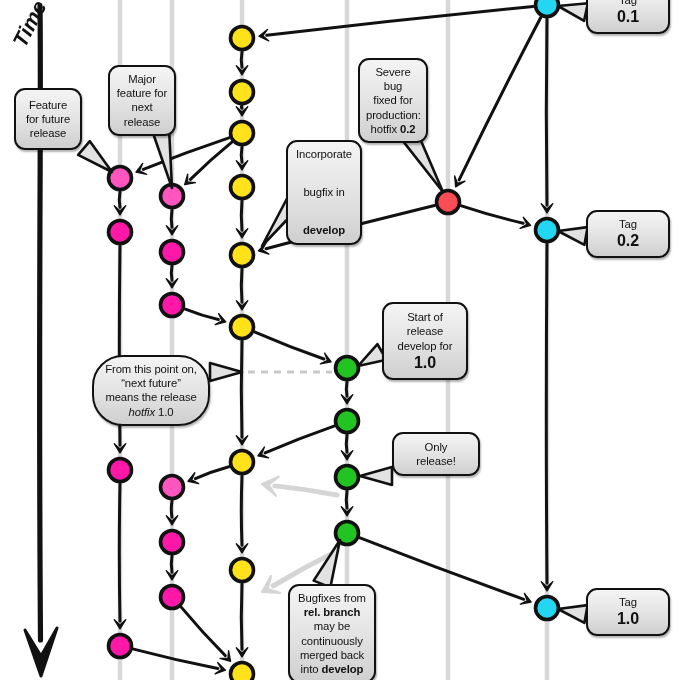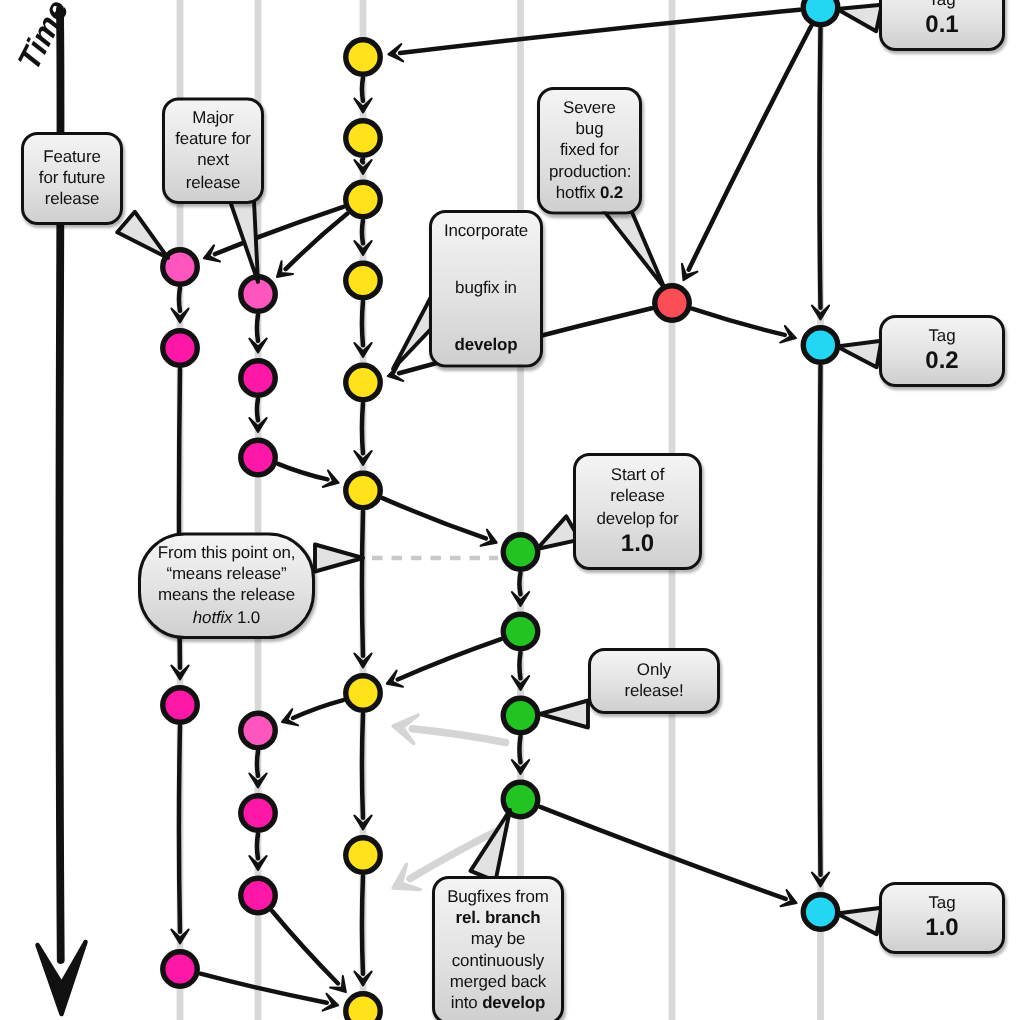--- a/index.html
+++ b/index.html
@@ -324,21 +324,21 @@
         <div class="big">1.0</div>
       </div>
       <div class="callout" style="left: 382px; top: 302px; width: 86px; min-height: 78px; display: flex; flex-direction: column; justify-content: flex-end;">
         <div>Start of</div>
         <div>release</div>
         <div>develop for</div>
         <div class="big">1.0</div>
       </div>
       <div class="callout" style="left: 92px; top: 355px; width: 118px; min-height: 68px; display: flex; flex-direction: column; justify-content: center; border-radius: 31px;">
         <div>From this point on,</div>
-        <div>“means release”</div>
+        <div>“next future”</div>
         <div>means the release</div>
         <div><i>hotfix</i> 1.0</div>
       </div>
       <div class="callout" style="left: 392px; top: 432px; width: 88px; min-height: 44px; display: flex; flex-direction: column; justify-content: center;">
         <div>Only</div>
         <div>release!</div>
       </div>
       <div class="callout" style="left: 288px; top: 584px; width: 88px; min-height: 96px; display: flex; flex-direction: column; justify-content: center;">
         <div>Bugfixes from</div>
         <div style="font-weight: bold;">rel. branch</div>

